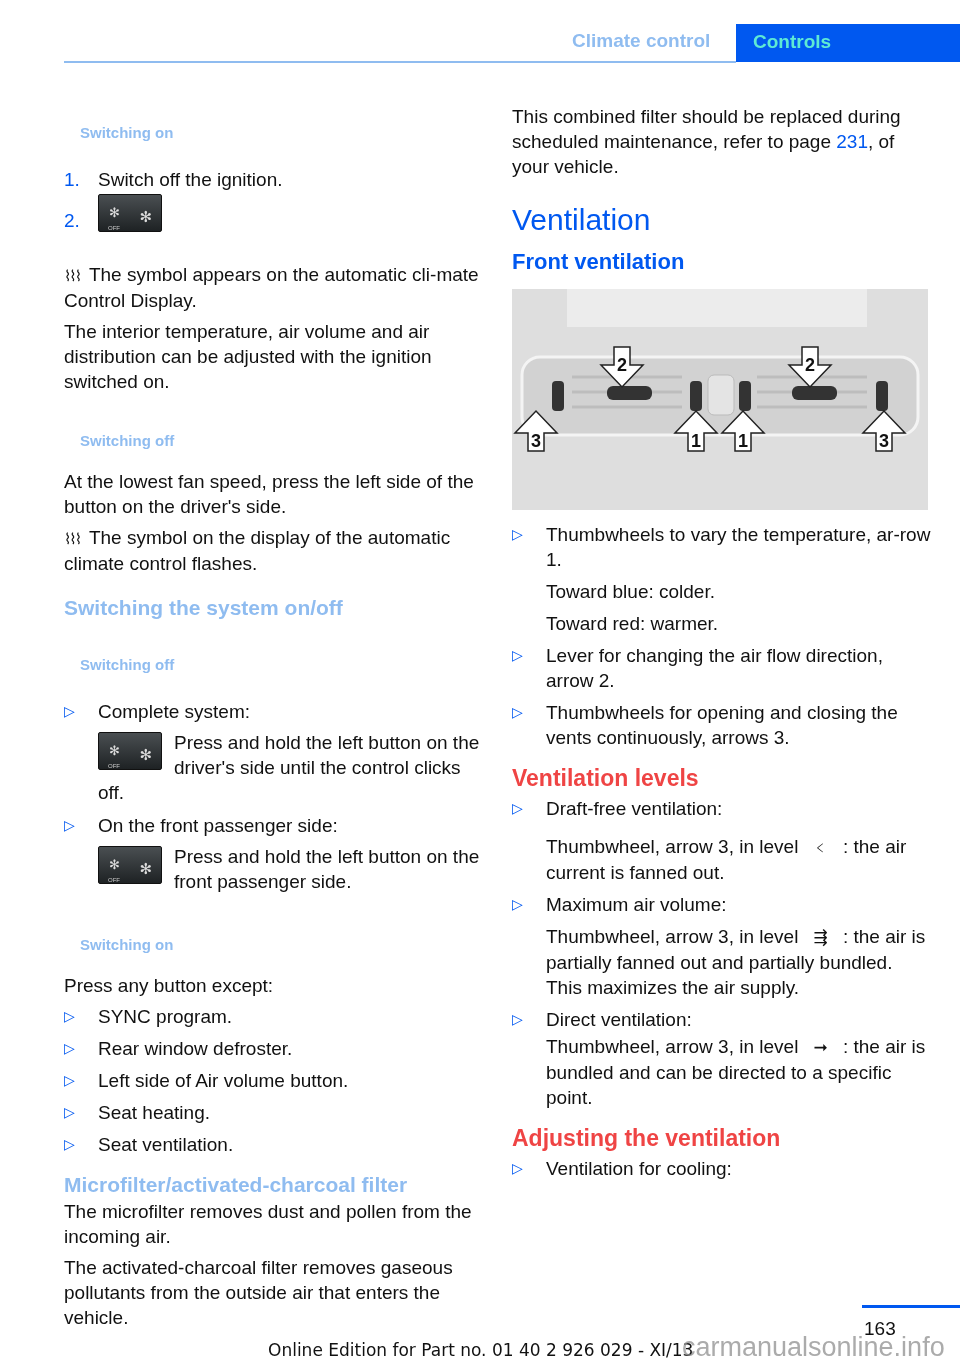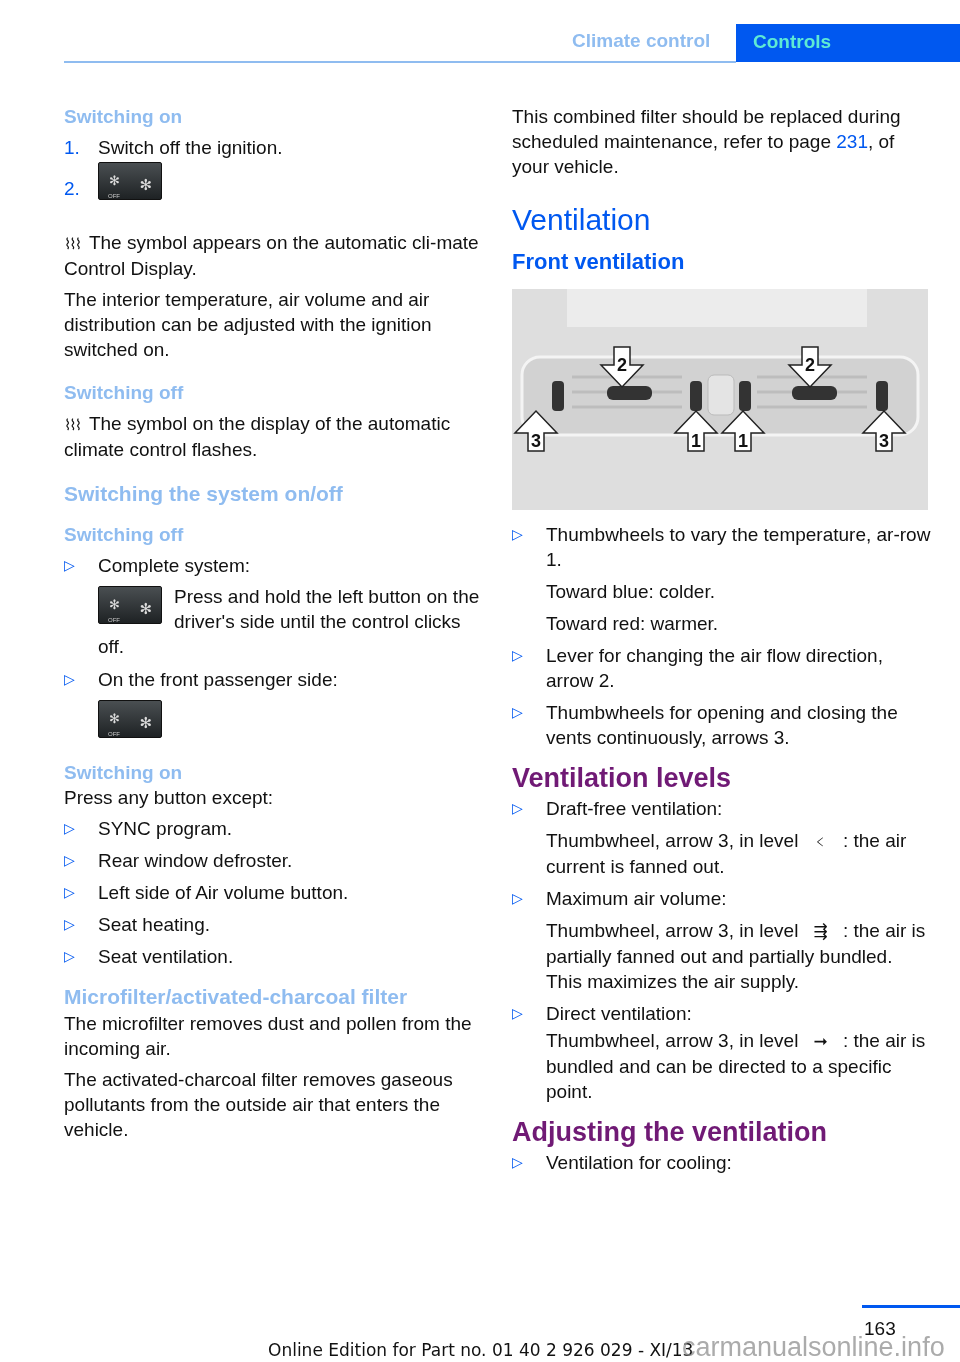--- a/index.html
+++ b/index.html
@@ -7,25 +7,25 @@
          font-family:"Liberation Sans", sans-serif; color:#111; }
   .hdr-tab1 { position:absolute; left:572px; top:30px; font-size:19px; font-weight:bold; color:#8fbcf0; }
   .hdr-tab2 { position:absolute; left:736px; top:24px; width:224px; height:38px; background:#0058f0; }
   .hdr-tab2 span { position:absolute; left:17px; top:7px; font-size:19px; font-weight:bold; color:#5eead4; }
   .hdr-line { position:absolute; left:64px; top:61px; width:672px; height:2px; background:#8fbcf0; }
 
   .col { position:absolute; top:104px; width:420px; }
   .col.left { left:64px; }
   .col.right { left:512px; }
   p { margin:0; font-size:19px; line-height:25px; }
-  .sub { font-size:19px; font-weight:bold; color:#8fbcf0; line-height:25px; margin:0; }
+  .sub { font-size:15px; font-weight:bold; color:#8fbcf0; line-height:25px; margin:16px; }
   .sec { font-size:21px; font-weight:bold; color:#8fbcf0; line-height:28px; margin:0; }
   .h1blue { font-size:30px; font-weight:normal; color:#0058f0; margin:0; line-height:38px; }
   .h2blue { font-size:22px; font-weight:bold; color:#0058f0; margin:0; line-height:30px; }
-  .h3lb { font-size:27px; font-weight:bold; color:#701a75; margin:0; line-height:28px; }
+  .h3lb { font-size:23px; font-weight:bold; color:#ef4444; margin:0; line-height:28px; }
 
   .num { position:relative; padding-left:34px; font-size:19px; line-height:25px; }
   .num .n { position:absolute; left:0; top:0; color:#0058f0; }
   .bul { position:relative; padding-left:34px; font-size:19px; line-height:25px; }
   .bul .b { position:absolute; left:0; top:0; color:#0058f0; font-size:14px; }
   .btnimg { display:inline-block; width:62px; height:36px; vertical-align:middle;
             background:linear-gradient(#4a4f52,#1e2224); border:1px solid #111; border-radius:2px; position:relative; }
   .btnimg .f1, .btnimg .f2 { position:absolute; color:#ddd; font-size:13px; }
   .btnimg .f1 { left:10px; top:5px; }
   .btnimg .off { position:absolute; left:9px; top:21px; color:#ccc; font-size:6px; }
@@ -62,20 +62,21 @@
     <span class="btnimg" style="margin-top:-14px;">
       <span class="f1">✻</span><span class="off">OFF</span><span class="f2">✻</span>
     </span>
   </div>
   <div class="gap6"></div>
   <p><span class="icon-sym">⌇⌇⌇</span> <span>The symbol appears on the automatic cli-mate Control Display.</span></p>
   <div class="gap6"></div>
   <p>The interior temperature, air volume and air distribution can be adjusted with the ignition switched on.</p>
   <div class="gap18"></div>
   <p class="sub">Switching off</p>
+  <p>At the lowest fan speed, press the left side of the button on the driver's side.</p>
   <div class="gap6"></div>
   <p><span class="icon-sym">⌇⌇⌇</span> <span>The symbol on the display of the automatic climate control flashes.</span></p>
   <div class="gap18"></div>
   <p class="sec">Switching the system on/off</p>
   <div class="gap14"></div>
   <p class="sub">Switching off</p>
   <div class="gap6"></div>
   <div class="bul"><span class="b">▷</span><span>Complete system:</span>
     <div style="margin-top:6px;">
       <span class="btnimg float-btn">
@@ -87,20 +88,21 @@
     </div>
   </div>
   <div class="gap8"></div>
   <div class="bul"><span class="b">▷</span><span>On the front passenger side:</span>
     <div style="margin-top:6px;overflow:hidden;">
       <span class="btnimg float-btn">
           <span class="f1">✻</span>
           <span class="off">OFF</span>
           <span class="f2">✻</span>
         </span>
+      <span>Press and hold the left button on the front passenger side.</span>
     </div>
   </div>
   <div class="gap22"></div>
   <p class="sub">Switching on</p>
   <p>Press any button except:</p>
   <div class="gap6"></div>
   <div id="except-list">
       <div class="bul"><span class="b">▷</span><span>SYNC program.</span></div>
       <div style="height: 7px;"></div>
       <div class="bul"><span class="b">▷</span><span>Rear window defroster.</span></div>
@@ -168,21 +170,21 @@
       <div class="bul"><span class="b">▷</span><span>Thumbwheels to vary the temperature, ar-row 1.</span><div style="margin-top: 7px;">Toward blue: colder.</div><div style="margin-top: 7px;">Toward red: warmer.</div></div>
       <div style="height: 7px;"></div>
       <div class="bul"><span class="b">▷</span><span>Lever for changing the air flow direction, arrow 2.</span></div>
       <div style="height: 7px;"></div>
       <div class="bul"><span class="b">▷</span><span>Thumbwheels for opening and closing the vents continuously, arrows 3.</span></div>
     </div>
   <div style="height:14px"></div>
   <p class="h3lb">Ventilation levels</p>
   <div style="height:4px"></div>
   <div id="levels-list">
-      <div class="bul"><span class="b">▷</span><span>Draft-free ventilation:</span><div style="margin-top: 7px;"><span>Thumbwheel, arrow 3, in level </span><span class="lvl">﹤</span><span> : the air current is fanned out.</span></div></div>
+      <div class="bul"><span class="b">▷</span><span>Draft-free ventilation:</span><div style="margin-top: 13px;"><span>Thumbwheel, arrow 3, in level </span><span class="lvl">﹤</span><span> : the air current is fanned out.</span></div></div>
       <div style="height: 7px;"></div>
       <div class="bul"><span class="b">▷</span><span>Maximum air volume:</span><div style="margin-top: 7px;"><span>Thumbwheel, arrow 3, in level </span><span class="lvl">⇶</span><span> : the air is partially fanned out and partially bundled. This maximizes the air supply.</span></div></div>
       <div style="height: 7px;"></div>
       <div class="bul"><span class="b">▷</span><span>Direct ventilation:</span><div style="margin-top: 2px;"><span>Thumbwheel, arrow 3, in level </span><span class="lvl">➞</span><span> : the air is bundled and can be directed to a specific point.</span></div></div>
     </div>
   <div style="height:14px"></div>
   <p class="h3lb">Adjusting the ventilation</p>
   <div style="height:4px"></div>
   <div id="adjust-list">
       <div class="bul"><span class="b">▷</span><span>Ventilation for cooling:</span></div>

